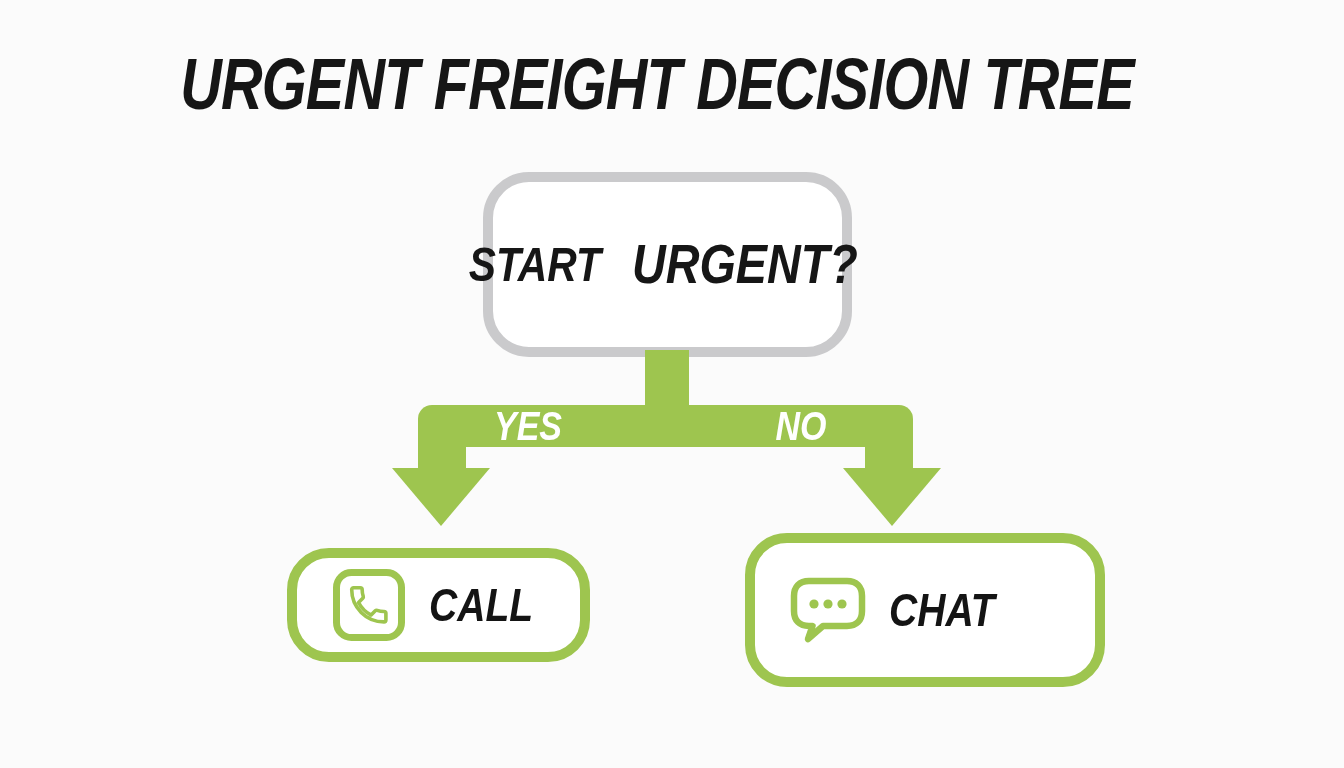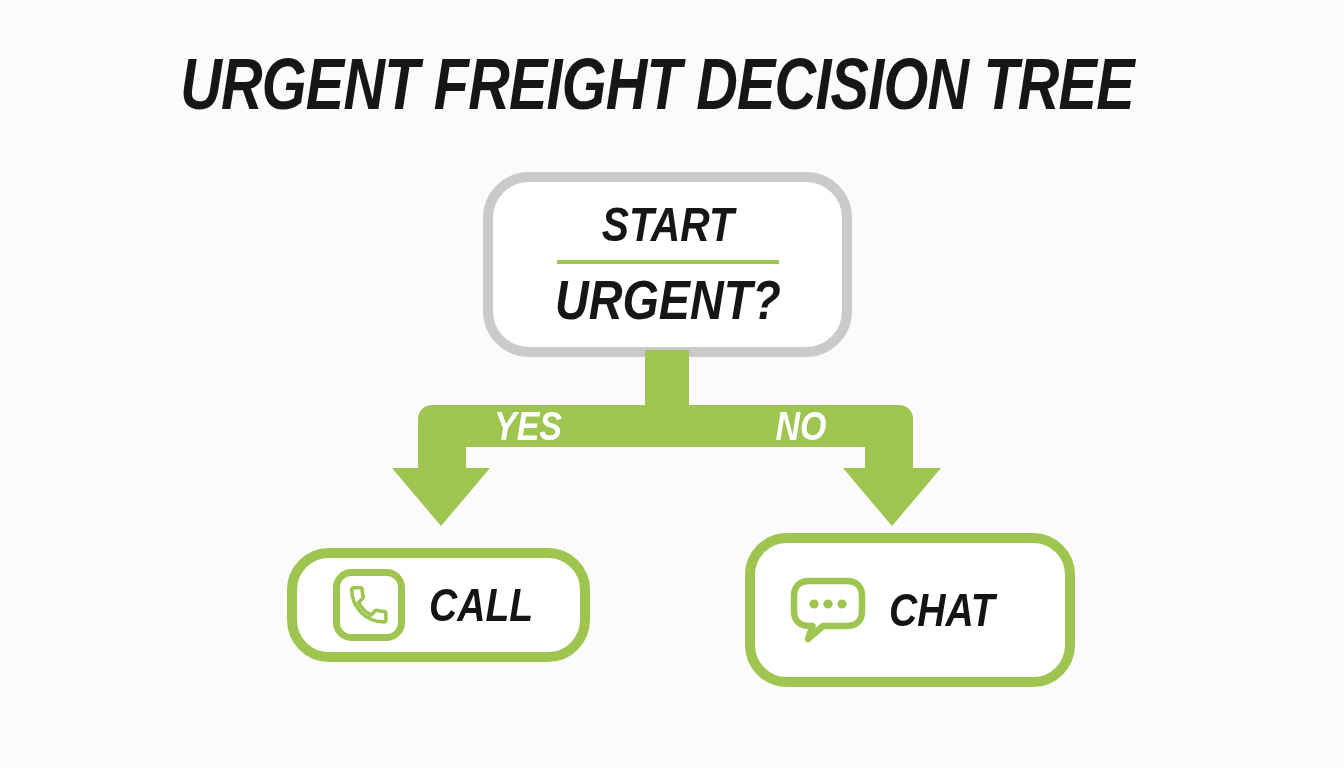--- a/index.html
+++ b/index.html
@@ -38,21 +38,21 @@
     position: absolute;
     left: 483px;
     top: 172px;
     width: 369px;
     height: 185px;
     box-sizing: border-box;
     background: #ffffff;
     border: 10px solid var(--gray, #cacacc);
     border-radius: 46px;
     display: flex;
-    flex-direction: column;
+    flex-direction: row;
     align-items: center;
     justify-content: center;
   }
   .start-line1 {
     font-size: 48px;
     font-weight: 700;
     line-height: 1;
     transform: scaleX(0.85);
     color: #161616;
   }
@@ -99,21 +99,21 @@
     box-sizing: border-box;
     background: #ffffff;
     border: 10px solid var(--green, #9ec54f);
     border-radius: 42px;
     display: flex;
     align-items: center;
     padding-left: 34px;
     gap: 22px;
   }
   .outcome-box.call { left: 287px; top: 548px; width: 303px; height: 114px; }
-  .outcome-box.chat { left: 745px; top: 533px; width: 330px; height: 154px; }
+  .outcome-box.chat { left: 745px; top: 533px; width: 360px; height: 154px; }
   .outcome-label {
     font-size: 46px;
     font-weight: 700;
     line-height: 1;
     transform: scaleX(0.85);
     transform-origin: left center;
     color: #141414;
     white-space: nowrap;
   }
   .icon { flex: 0 0 auto; display: block; }

